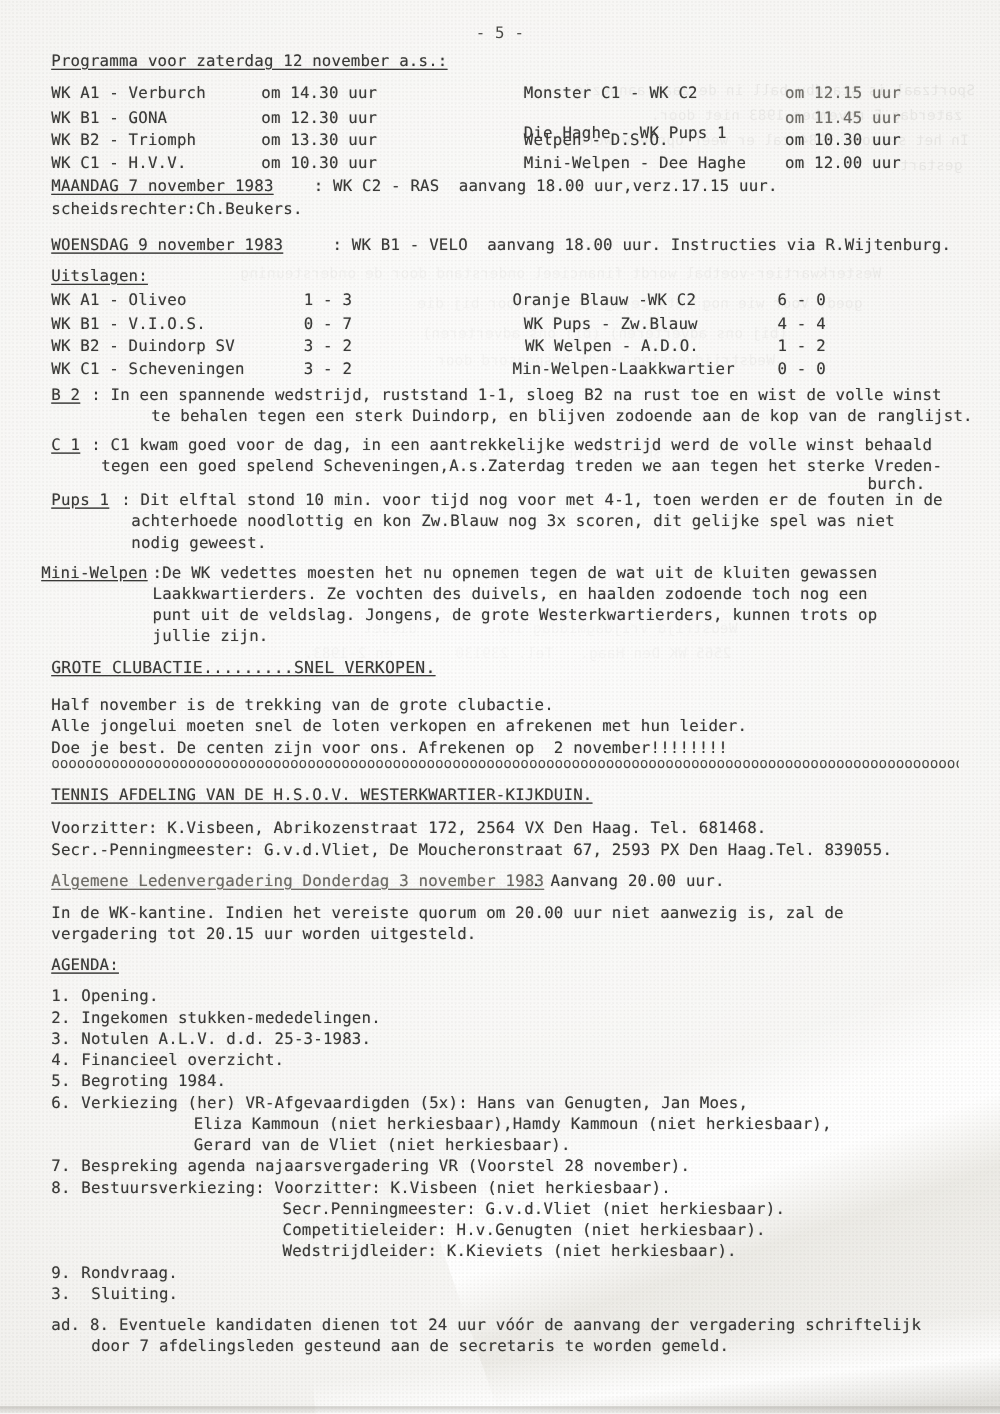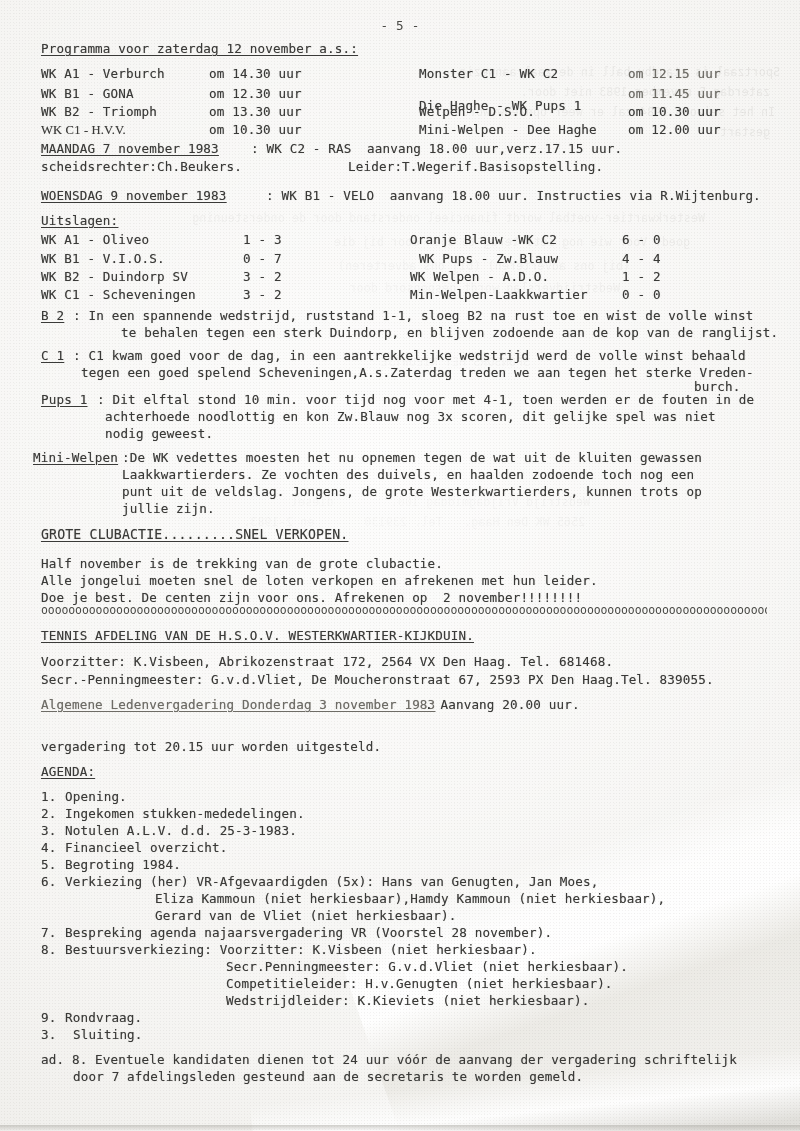--- a/index.html
+++ b/index.html
@@ -151,60 +151,59 @@
 
   <div id="content">
 
     <div class="pagenum">- 5 -</div>
 
     <div class="txt u" style="left:41px; top:41px;">Programma voor zaterdag 12 november a.s.:</div>
 
     <div class="txt" style="left:41px; top:66px;">WK A1 - Verburch</div>
     <div class="txt" style="left:41px; top:86px;">WK B1 - GONA</div>
     <div class="txt" style="left:41px; top:104px;">WK B2 - Triomph</div>
-    <div class="txt" style="left:41px; top:122px;font-family:Liberation Serif, serif;">WK C1 - H.V.V.</div>
+    <div class="txt" style="left:41px; top:122px;">WK C1 - H.V.V.</div>
 
     <div class="txt" style="left:209px; top:66px;">om 14.30 uur</div>
     <div class="txt" style="left:209px; top:86px;">om 12.30 uur</div>
     <div class="txt" style="left:209px; top:104px;">om 13.30 uur</div>
     <div class="txt" style="left:209px; top:122px;">om 10.30 uur</div>
 
     <div class="txt" style="left:419px; top:66px;">Monster C1 - WK C2</div>
     <div class="txt" style="left:419px; top:86px;margin-top:12px;">Die Haghe - WK Pups 1</div>
     <div class="txt" style="left:419px; top:104px;">Welpen - D.S.O.</div>
     <div class="txt" style="left:419px; top:122px;">Mini-Welpen - Dee Haghe</div>
 
     <div class="txt faint" style="left:628px; top:66px;">om 12.15 uur</div>
     <div class="txt faint" style="left:628px; top:86px;">om 11.45 uur</div>
     <div class="txt" style="left:628px; top:104px;">om 10.30 uur</div>
     <div class="txt" style="left:628px; top:122px;">om 12.00 uur</div>
 
     <div class="txt u" style="left:41px; top:141px;">MAANDAG 7 november 1983</div>
     <div class="txt" style="left:251px; top:141px;">: WK C2 - RAS  aanvang 18.00 uur,verz.17.15 uur.</div>
     <div class="txt" style="left:41px; top:159px;">scheidsrechter:Ch.Beukers.</div>
-    <div class="txt" style="left:348px; top:159px;">Leider:T.Wegerif.Basisopstelling.</div>
 
     <div class="txt u" style="left:41px; top:188px;">WOENSDAG 9 november 1983</div>
     <div class="txt" style="left:266px; top:188px;">: WK B1 - VELO  aanvang 18.00 uur. Instructies via R.Wijtenburg.</div>
 
     <div class="txt u" style="left:41px; top:213px;">Uitslagen:</div>
 
     <div class="txt" style="left:41px; top:232px;">WK A1 - Oliveo</div>
     <div class="txt" style="left:41px; top:251px;">WK B1 - V.I.O.S.</div>
     <div class="txt" style="left:41px; top:269px;">WK B2 - Duindorp SV</div>
     <div class="txt" style="left:41px; top:287px;">WK C1 - Scheveningen</div>
 
     <div class="txt" style="left:243px; top:232px;">1 - 3</div>
     <div class="txt" style="left:243px; top:251px;">0 - 7</div>
     <div class="txt" style="left:243px; top:269px;">3 - 2</div>
     <div class="txt" style="left:243px; top:287px;">3 - 2</div>
 
     <div class="txt" style="left:410px; top:232px;">Oranje Blauw -WK C2</div>
     <div class="txt" style="left:419px; top:251px;">WK Pups - Zw.Blauw</div>
-    <div class="txt" style="left:410px; top:269px;">WK Welpen - A.D.O.</div>
+    <div class="txt" style="left:420px; top:269px;">WK Welpen - A.D.O.</div>
     <div class="txt" style="left:410px; top:287px;">Min-Welpen-Laakkwartier</div>
 
     <div class="txt" style="left:622px; top:232px;">6 - 0</div>
     <div class="txt" style="left:622px; top:251px;">4 - 4</div>
     <div class="txt" style="left:622px; top:269px;">1 - 2</div>
     <div class="txt" style="left:622px; top:287px;">0 - 0</div>
 
     <div class="txt u" style="left:41px; top:308px;">B 2</div>
     <div class="txt" style="left:73px; top:308px;">: In een spannende wedstrijd, ruststand 1-1, sloeg B2 na rust toe en wist de volle winst</div>
     <div class="txt" style="left:81px; top:325px;margin-left:40px;">te behalen tegen een sterk Duindorp, en blijven zodoende aan de kop van de ranglijst.</div>
@@ -232,20 +231,21 @@
 
     <div class="osep" id="osep" style="left:41px; top:603px; width:726px;">oooooooooooooooooooooooooooooooooooooooooooooooooooooooooooooooooooooooooooooooooooooooooooooooooooooooooooooooooooooo</div>
 
     <div class="txt u" style="left:41px; top:628px;">TENNIS AFDELING VAN DE H.S.O.V. WESTERKWARTIER-KIJKDUIN.</div>
     <div class="txt" style="left:41px; top:654px;">Voorzitter: K.Visbeen, Abrikozenstraat 172, 2564 VX Den Haag. Tel. 681468.</div>
     <div class="txt" style="left:41px; top:672px;">Secr.-Penningmeester: G.v.d.Vliet, De Moucheronstraat 67, 2593 PX Den Haag.Tel. 839055.</div>
 
     <div class="txt u faint" style="left:41px; top:697px;">Algemene Ledenvergadering Donderdag 3 november 1983</div>
     <div class="txt" style="left:425px; top:697px;">. Aanvang 20.00 uur.</div>
 
+    <div class="txt" style="left:41px; top:722px;">In de WK-kantine. Indien het vereiste quorum om 20.00 uur niet aanwezig is, zal de</div>
     <div class="txt" style="left:41px; top:739px;">vergadering tot 20.15 uur worden uitgesteld.</div>
 
     <div class="txt u" style="left:41px; top:764px;">AGENDA:</div>
 
     <div class="txt" style="left:41px; top:789px;">1.</div>
     <div class="txt" style="left:65px; top:789px;">Opening.</div>
 
     <div class="txt" style="left:41px; top:806px;">2.</div>
     <div class="txt" style="left:65px; top:806px;">Ingekomen stukken-mededelingen.</div>
 

